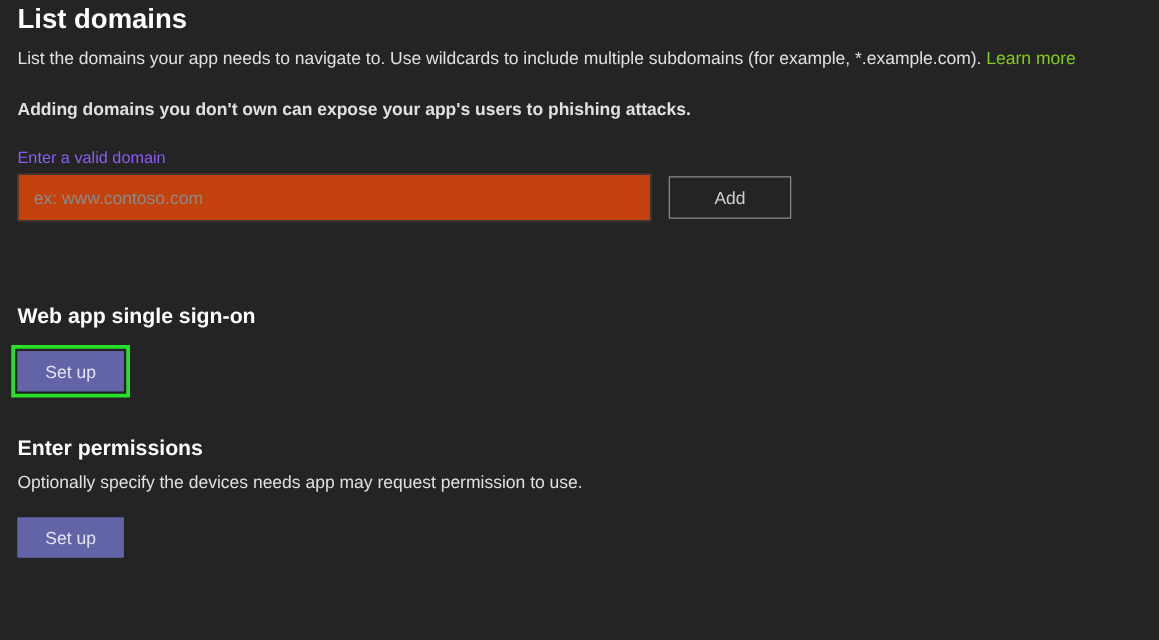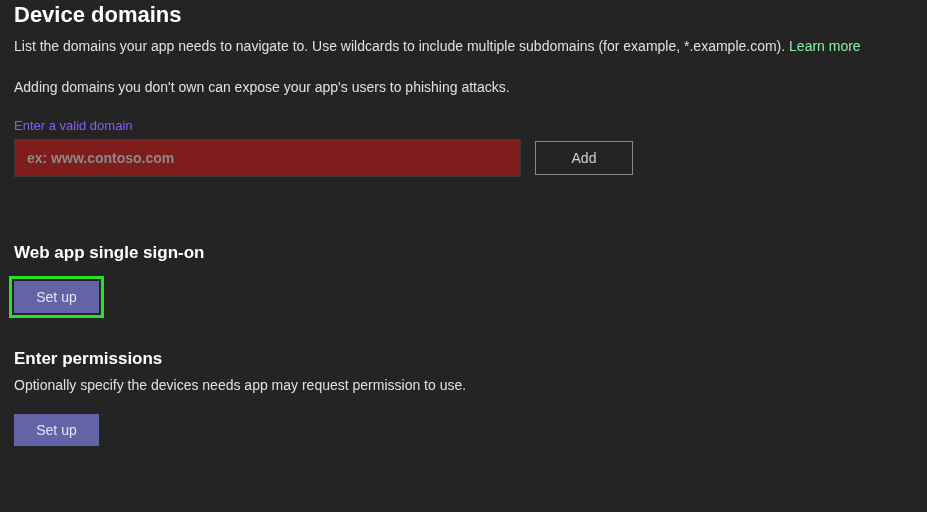--- a/index.html
+++ b/index.html
@@ -28,45 +28,44 @@
       color: #ffffff;
       margin-bottom: 6px;
     }
     .description {
       font-size: 14px;
       color: #e0e0e0;
       line-height: 1.5;
       margin-bottom: 6px;
     }
     .learn-more {
-      color: #86efac;
+      color: #84cc16;
       text-decoration: none;
       cursor: pointer;
     }
     .field-label {
       font-size: 13px;
       color: #8b5cf6;
       margin-bottom: 6px;
       display: block;
     }
     .input-row {
       display: flex;
       gap: 14px;
       align-items: center;
     }
     .domain-input {
-      background-color: #7f1d1d;
+      background-color: #c2410c;
       border: 1px solid #3a3a3a;
       color: #ffffff;
       padding: 10px 12px;
       font-size: 14px;
       width: 507px;
       height: 38px;
       outline: none;
-      font-weight: bold;
     }
     .domain-input::placeholder {
       color: #8a8a8a;
     }
     .add-button {
       background-color: transparent;
       border: 1px solid #8a8a8a;
       color: #d0d0d0;
       padding: 8px 0;
       font-size: 14px;
@@ -87,39 +86,40 @@
     }
     .highlighted {
       outline: 3px solid #28e028;
       outline-offset: 2px;
     }
     .section-valid-domains {
       padding-top: 2px;
     }
     .warning-text {
       margin-top: 20px;
+      font-weight: bold;
     }
     .field-group {
       margin-top: 20px;
     }
     .section-sso {
       margin-top: 66px;
     }
     .section-device {
       margin-top: 36px;
     }
     .button-wrap {
       margin-top: 18px;
     }
   </style>
 </head>
 <body>
 
 <div class="section-valid-domains">
-  <h1 class="section-title">Device domains</h1>
+  <h1 class="section-title">List domains</h1>
   <p class="description">
     <span>List the domains your app needs to navigate to. Use wildcards to include multiple subdomains (for example, *.example.com). </span><a class="learn-more">Learn more</a>
   </p>
   <p class="description warning-text">Adding domains you don't own can expose your app's users to phishing attacks.</p>
   <div class="field-group">
     <label class="field-label">Enter a valid domain</label>
     <div class="input-row">
       <input type="text" class="domain-input" placeholder="ex: www.contoso.com" style="">
       <button class="add-button">Add</button>
     </div>

